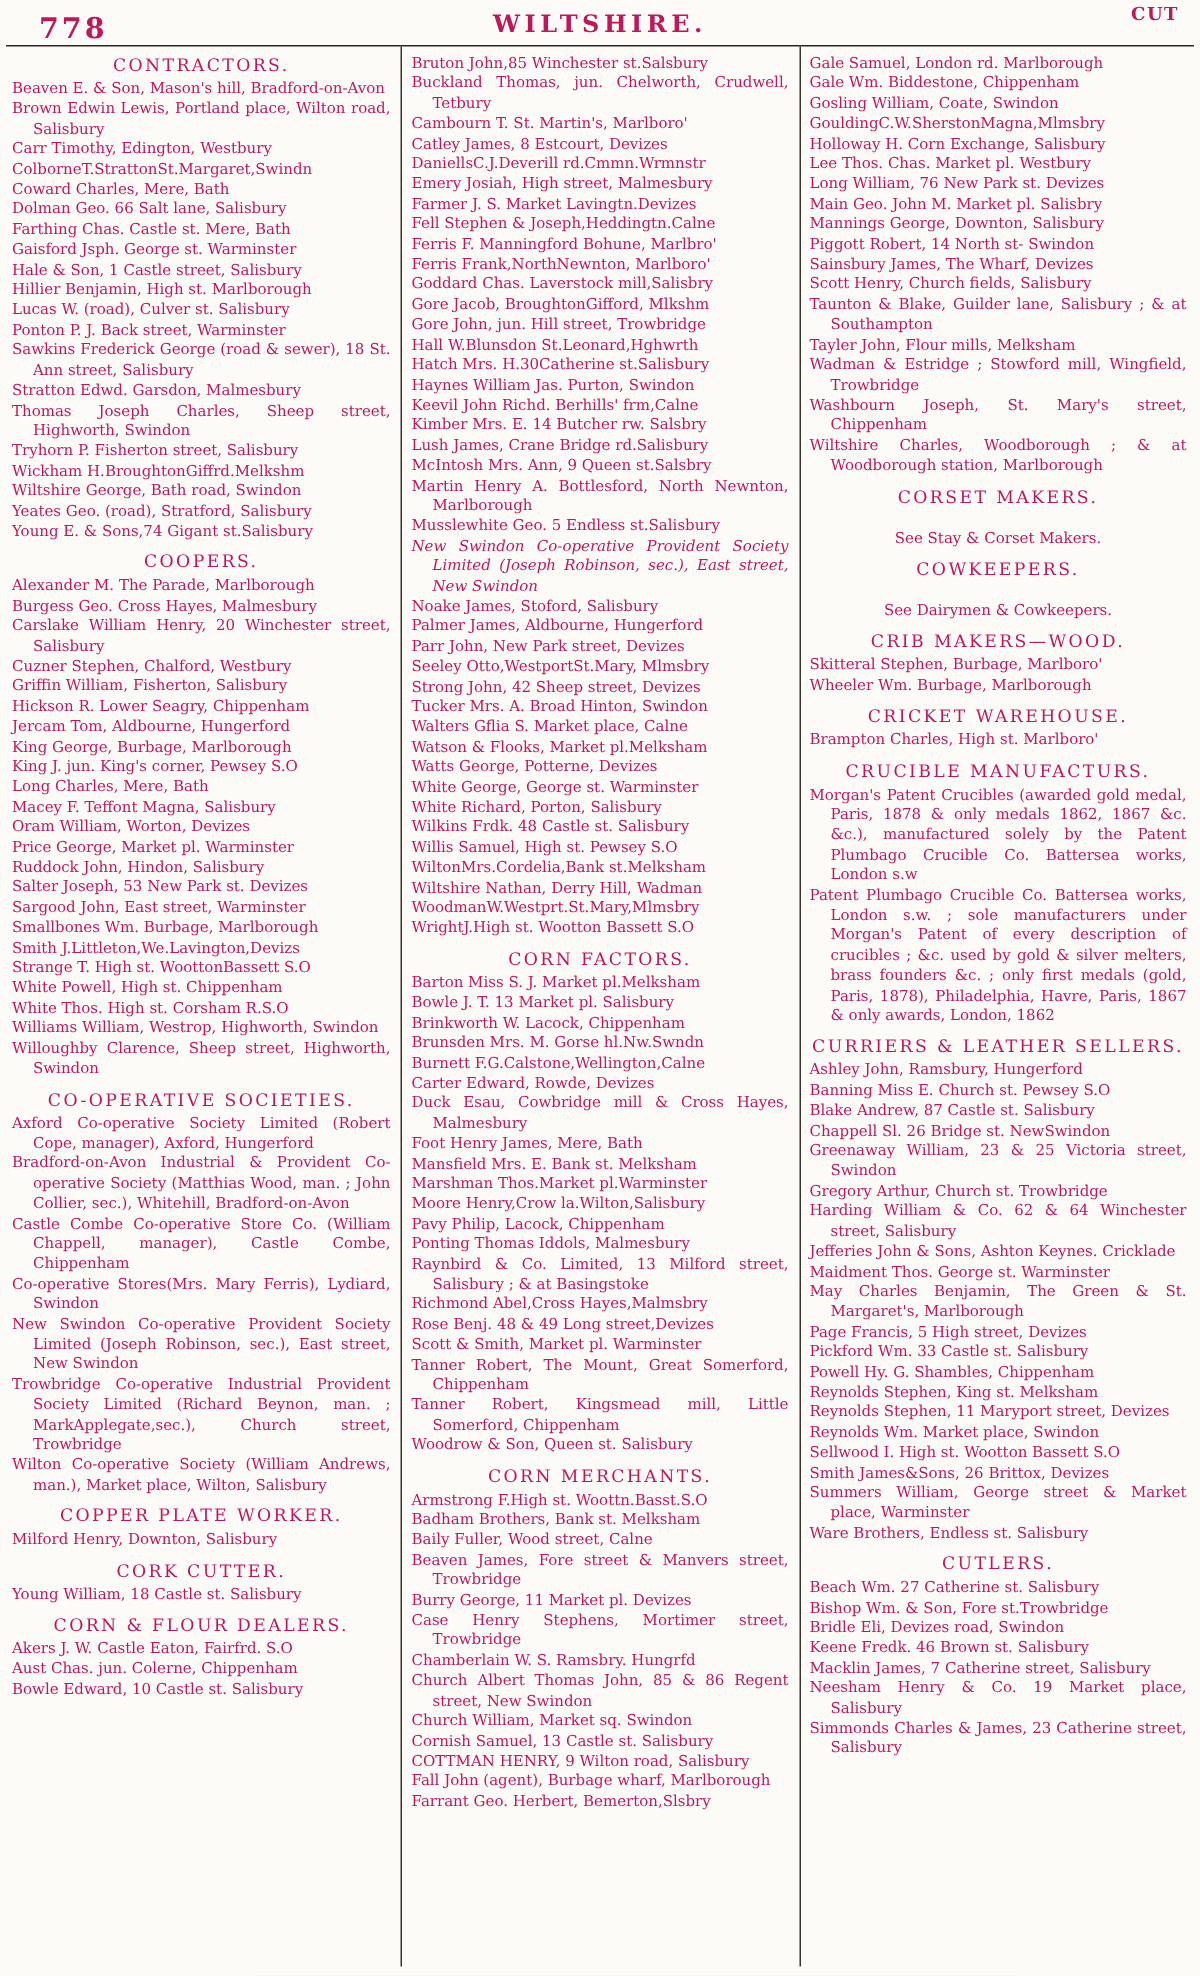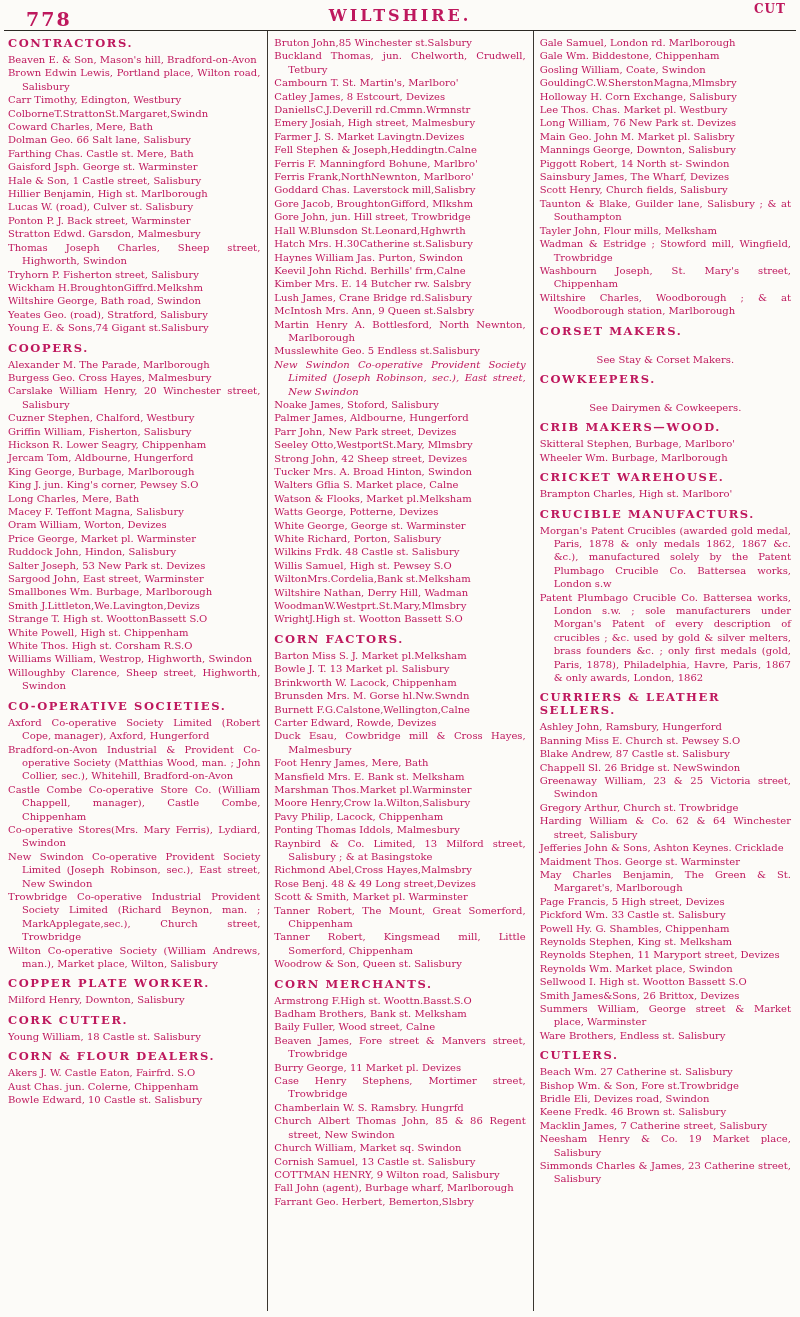--- a/index.html
+++ b/index.html
@@ -43,22 +43,23 @@
   .col{
     width:266px;
     box-sizing:border-box;
     padding:5px 7px 0 6px;
     font-size:10px;
     line-height:13.4px;
   }
   .col + .col{ border-left:1px solid #3a362f; }
   .heading{
     margin:7px 0 3px 0;
+    text-align:center;
     font-size:11.5px;
-    font-weight:bold;
+    font-weight:normal;
     letter-spacing:1.6px;
     line-height:13px;
   }
   .heading:first-child{ margin-top:1px; }
   .entry{
     margin:0;
     padding-left:14px;
     text-indent:-14px;
     text-align:justify;
   }
@@ -85,20 +86,21 @@
         <p class="entry">Carr Timothy, Edington, Westbury</p>
         <p class="entry">ColborneT.StrattonSt.Margaret,Swindn</p>
         <p class="entry">Coward Charles, Mere, Bath</p>
         <p class="entry">Dolman Geo. 66 Salt lane, Salisbury</p>
         <p class="entry">Farthing Chas. Castle st. Mere, Bath</p>
         <p class="entry">Gaisford Jsph. George st. Warminster</p>
         <p class="entry">Hale &amp; Son, 1 Castle street, Salisbury</p>
         <p class="entry">Hillier Benjamin, High st. Marlborough</p>
         <p class="entry">Lucas W. (road), Culver st. Salisbury</p>
         <p class="entry">Ponton P. J. Back street, Warminster</p>
+        <p class="entry">Sawkins Frederick George (road &amp; sewer), 18 St. Ann street, Salisbury</p>
         <p class="entry">Stratton Edwd. Garsdon, Malmesbury</p>
         <p class="entry">Thomas Joseph Charles, Sheep street, Highworth, Swindon</p>
         <p class="entry">Tryhorn P. Fisherton street, Salisbury</p>
         <p class="entry">Wickham H.BroughtonGiffrd.Melkshm</p>
         <p class="entry">Wiltshire George, Bath road, Swindon</p>
         <p class="entry">Yeates Geo. (road), Stratford, Salisbury</p>
         <p class="entry">Young E. &amp; Sons,74 Gigant st.Salisbury</p>
         <h2 class="heading">COOPERS.</h2>
         <p class="entry">Alexander M. The Parade, Marlborough</p>
         <p class="entry">Burgess Geo. Cross Hayes, Malmesbury</p>

